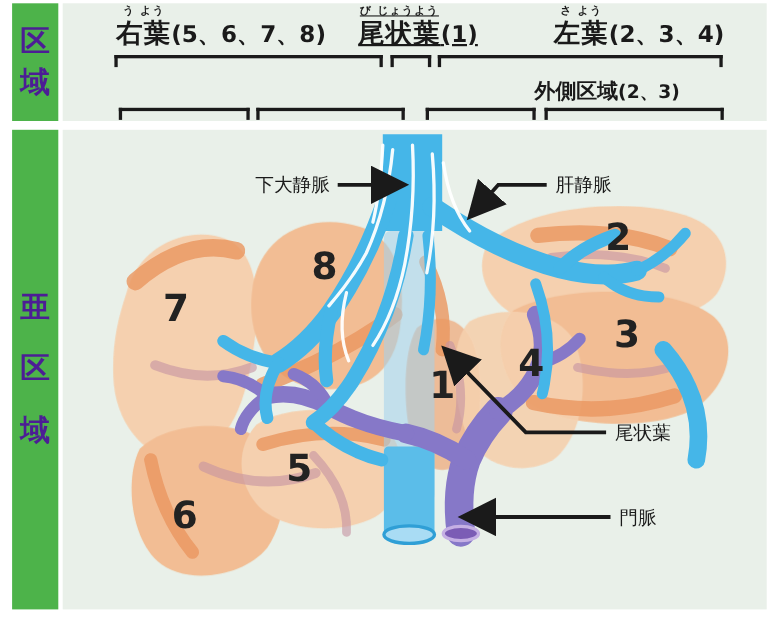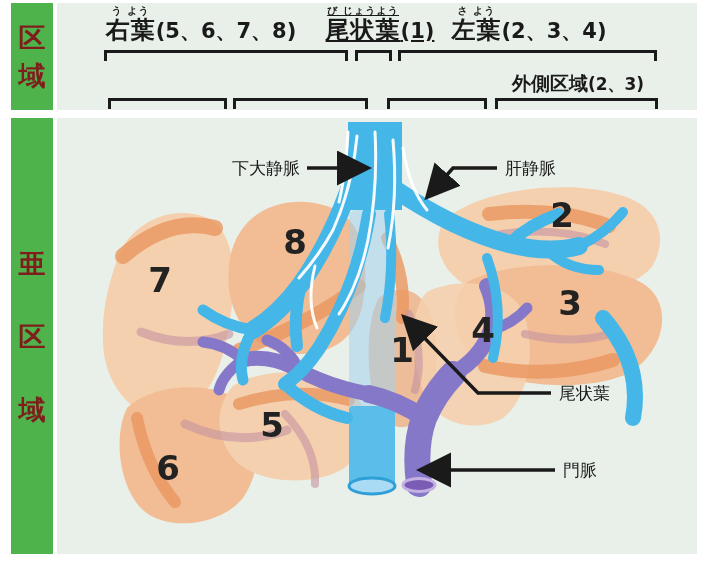--- a/index.html
+++ b/index.html
@@ -5,25 +5,25 @@
   * { margin:0; padding:0; box-sizing:border-box; }
   html,body { background:#ffffff; }
   .page {
     position:relative; width:708px; height:564px; background:#ffffff;
     font-family:"DejaVu Sans", sans-serif; color:#1a1a1a; overflow:hidden;
   }
   .green-box { position:absolute; background:#4db34a; display:flex; align-items:center; justify-content:center; }
   .green1 { left:11px; top:3px; width:42px; height:107px; }
   .green2 { left:11px; top:118px; width:42px; height:436px; }
   .vtext {
-    color:#7f1d1d; font-weight:bold; font-size:27px; width:27px;
+    color:#4c1d95; font-weight:bold; font-size:27px; width:27px;
     word-break:break-all; text-align:center;
   }
   .vtext.tight { line-height:38px; }
-  .vtext.loose { line-height:73px; }
+  .vtext.loose { line-height:56px; }
   .panel { position:absolute; background:#e9f0e9; }
   .content1 { left:57px; top:3px; width:640px; height:107px; }
   .content2 { left:57px; top:118px; width:640px; height:436px; }
   
   .lobe { position:absolute; display:flex; align-items:flex-end; transform:translateX(-50%); white-space:nowrap; }
   .kanji-col { display:flex; flex-direction:column; align-items:center; }
   .furi { font-size:10px; font-weight:bold; letter-spacing:1px; line-height:12px; }
   .kanji { font-size:24px; font-weight:bold; line-height:27px; letter-spacing:1px; }
   .nums { font-size:21px; font-weight:bold; line-height:26px; }
   
@@ -54,33 +54,33 @@
       </div>
       <span class="nums">(5、6、7、8)</span>
     </div>
     <div class="lobe" style="left:323px; top:2px;text-decoration:underline;">
       <div class="kanji-col">
         <span class="furi">び じょうよう</span>
         <span class="kanji">尾状葉</span>
       </div>
       <span class="nums">(1)</span>
     </div>
-    <div class="lobe" style="left:472px; top:2px;">
+    <div class="lobe" style="left:524px; top:2px;">
       <div class="kanji-col">
         <span class="furi">さ よう</span>
         <span class="kanji">左葉</span>
       </div>
       <span class="nums">(2、3、4)</span>
     </div>
 
     <div class="bk" style="left:47px;  top:47px; width:244px;"></div>
     <div class="bk" style="left:298px; top:47px; width:37px;"></div>
     <div class="bk" style="left:341px; top:47px; width:259px;"></div>
 
-    <div class="sect" style="left:521px; top:70px;">
+    <div class="sect" style="left:495px; top:70px;">
       <span>外側区域</span><span class="nums2">(2、3)</span>
     </div>
 
     <div class="bk" style="left:51px;  top:95px; width:119px;"></div>
     <div class="bk" style="left:176px; top:95px; width:135px;"></div>
     <div class="bk" style="left:330px; top:95px; width:100px;"></div>
     <div class="bk" style="left:438px; top:95px; width:163px;"></div>
   </div>
 
   <div class="green-box green2">

